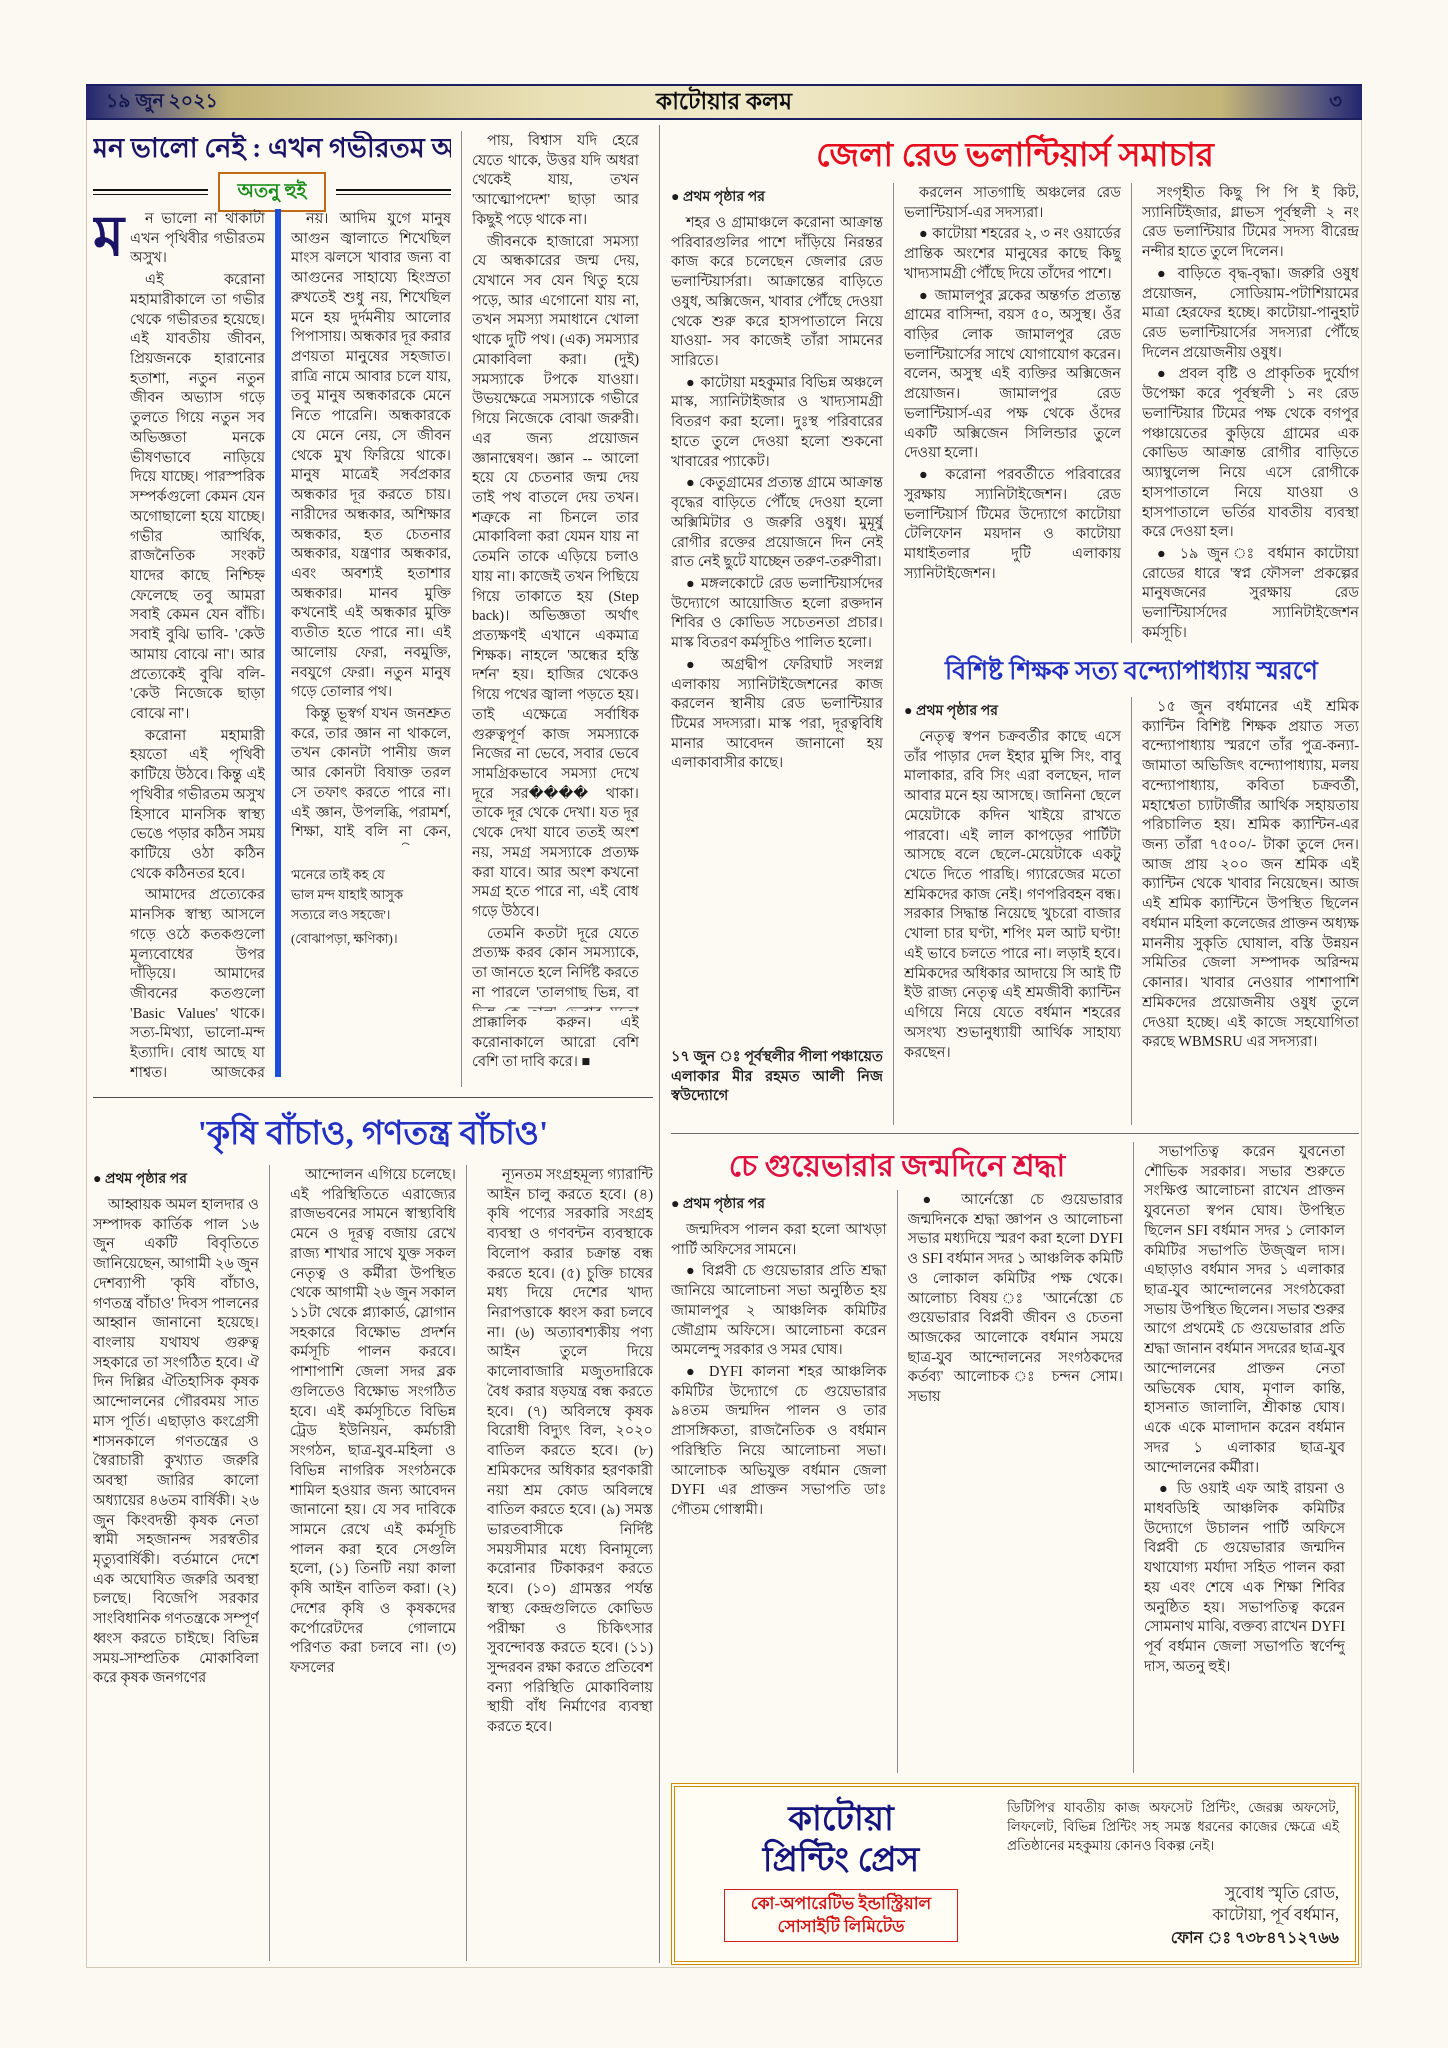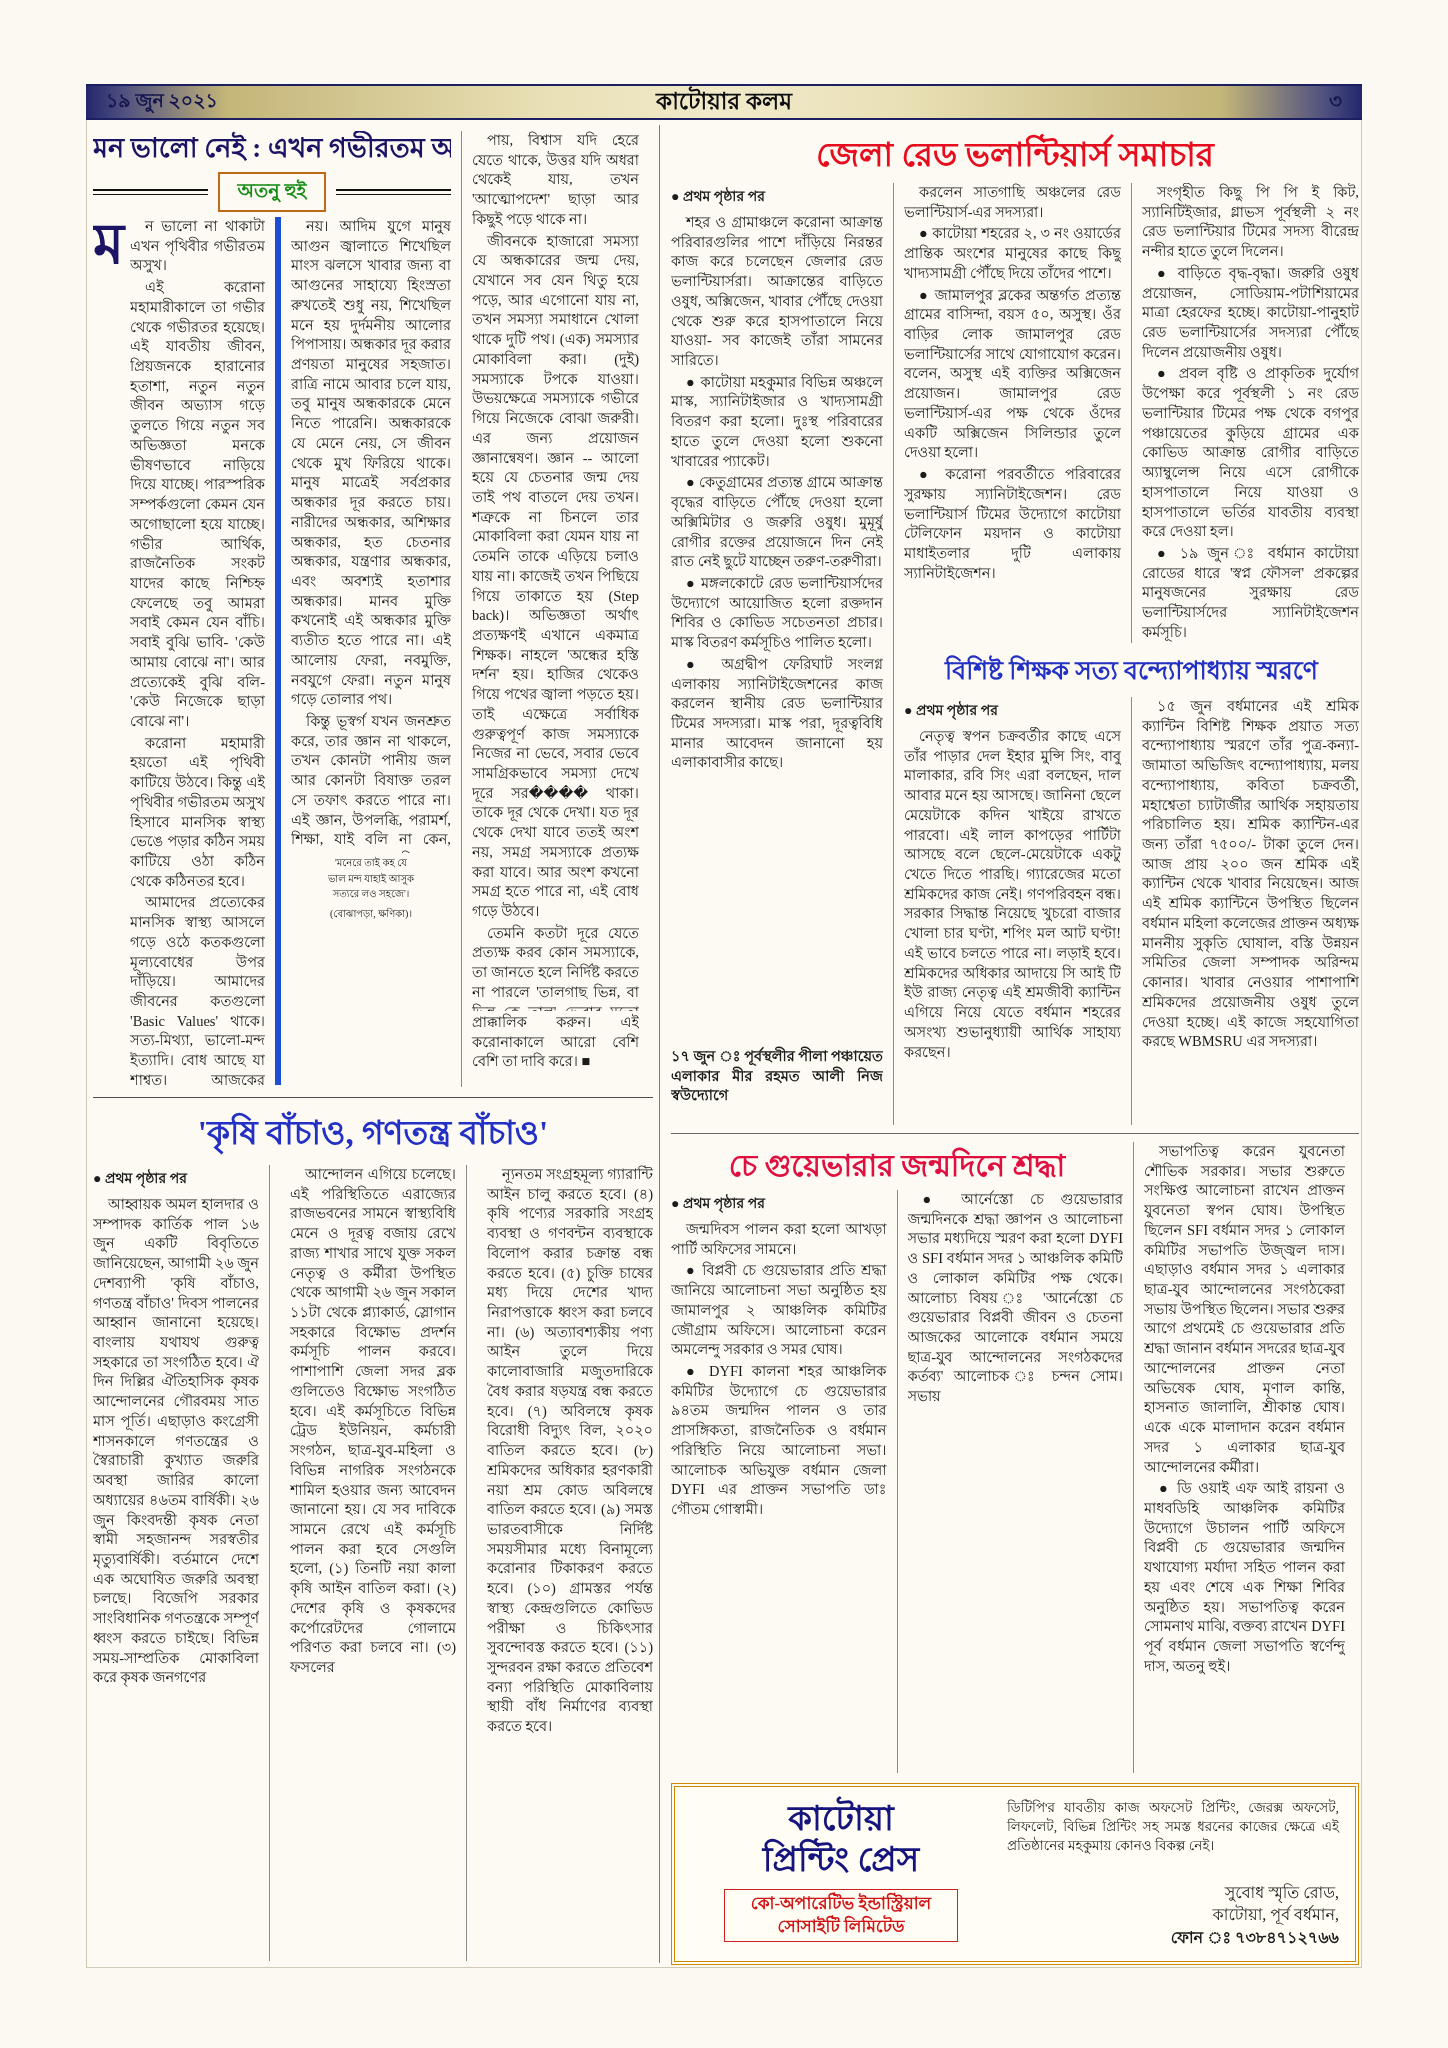--- a/index.html
+++ b/index.html
@@ -22,30 +22,30 @@
   .prose { overflow:hidden; }
   .cont { font-size:14px; font-weight:bold; margin:2px 0 4px; text-indent:0; }
   .tail { font-size:14.5px; line-height:1.36; text-align:justify; margin-top:2px; }
   .tail.bold { font-weight:bold; }
   .col { overflow:hidden; }
 
   
   .art-mon { position:absolute; left:6px; top:46px; width:560px; height:956px; display:flex; }
   .mon-left { width:358px; display:flex; flex-direction:column; }
   .mon-head { font-size:27px; line-height:1.3; font-weight:bold; color:#1b1464; text-align:center; white-space:nowrap; overflow:hidden; height:40px; }
-  .byline-row { display:flex; align-items:center; height:34px; margin:4px 0 8px; }
+  .byline-row { display:flex; align-items:center; height:34px; margin:4px 0 0; }
   .byline-row .rule { flex:1; height:6px; border-top:2px solid #111; border-bottom:1px solid #111; }
   .byline-box { margin:0 10px; border:2px solid #c06a18; padding:2px 18px; color:#178a17; font-weight:bold; font-size:19px; white-space:nowrap; }
   .mon-cols { display:flex; height:868px; }
   .mon-cols .col:first-child { width:172px; }
   .mon-cols .col + .col { flex:1; margin-left:10px; padding-left:10px; border-left:6px solid #1d4ed8; }
   .dropcap { float:left; font-size:56px; line-height:50px; font-weight:bold; color:#1b1464; padding:2px 6px 0 0; }
   .h636 { height:636px; }
   .h880 { height:880px; }
-  .verse { text-align:center; font-size:10px; line-height:1.55; margin-top:2px; }
+  .verse { text-align:left; font-size:13px; line-height:1.55; margin-top:20px; }
   .verse-src { margin-top:4px; }
   .mon-col3 { width:178px; margin-left:10px; padding-left:10px; border-left:1px solid #8a8a8a; height:956px; overflow:hidden; }
 
   .left-hr { position:absolute; left:6px; top:1012px; width:560px; border-top:1px solid #4c4c4c; }
 
   
   .art-krishi { position:absolute; left:6px; top:1022px; width:560px; height:856px; }
   .krishi-head { font-size:33px; height:52px; font-weight:bold; color:#2330c4; text-align:center; white-space:nowrap; overflow:hidden; }
   .krishi-cols { display:flex; height:796px; margin-top:6px; }
   .krishi-cols .col { flex:1; }

